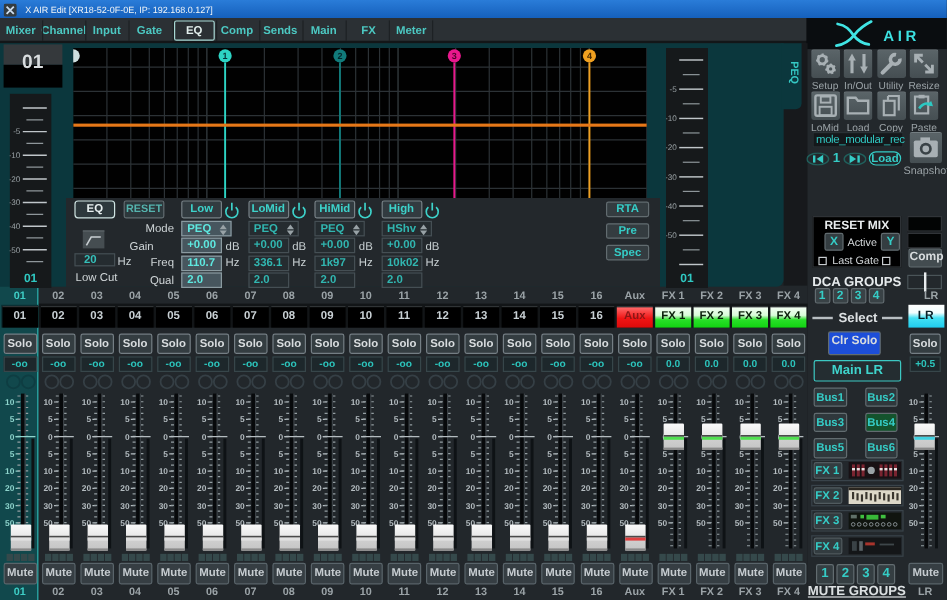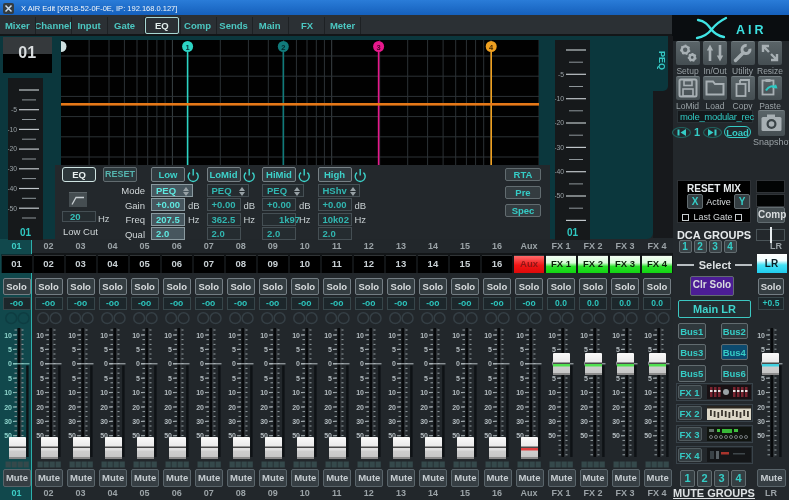--- a/index.html
+++ b/index.html
@@ -150,26 +150,26 @@
     <div class="abs" style="left:756px;top:229px;width:29px;height:12px;background:#23282c;border:1px solid #4a5458;"></div>
     <div class="abs" style="left:769.7px;top:227px;width:2px;height:16px;background:#e8ecee;"></div>
     <div class="abs" style="left:673px;top:229px;width:82px;text-align:center;color:#e6eaec;font-size:11px;font-weight:bold;">DCA GROUPS</div>
     <div class="btn" style="left:678.5px;top:240px;width:13px;height:13px;font-size:10px;line-height:11px;color:#35ccc6;background:#394246;">1</div>
     <div class="btn" style="left:693.5px;top:240px;width:13px;height:13px;font-size:10px;line-height:11px;color:#35ccc6;background:#394246;">2</div>
     <div class="btn" style="left:708.5px;top:240px;width:13px;height:13px;font-size:10px;line-height:11px;color:#35ccc6;background:#394246;">3</div>
     <div class="btn" style="left:723.5px;top:240px;width:13px;height:13px;font-size:10px;line-height:11px;color:#35ccc6;background:#394246;">4</div>
     <div class="abs" style="left:677px;top:264px;width:17px;height:2px;background:#b8bec2;"></div>
     <div class="abs" style="left:735px;top:264px;width:17px;height:2px;background:#b8bec2;"></div>
     <div class="abs" style="left:690px;top:259px;width:50px;text-align:center;color:#dde1e3;font-size:11px;font-weight:bold;">Select</div>
-    <div class="btn" style="left:690px;top:276px;width:44px;height:20px;font-size:10px;line-height:15px;background:#4c1d95;">Clr Solo</div>
+    <div class="btn" style="left:690px;top:276px;width:44px;height:20px;font-size:10px;line-height:15px;background:#1d4ed8;">Clr Solo</div>
     <div class="abs" style="left:678px;top:300px;width:73px;height:18px;border:1.3px solid #3cc8c2;border-radius:2px;background:#242d31;color:#3fd4cc;font-size:11px;font-weight:bold;text-align:center;line-height:16px;">Main LR</div>
     <div class="btn" style="left:678px;top:322.5px;width:27.5px;height:16.5px;font-size:9.5px;line-height:15px;color:#35ccc6;background:#2f383c;">Bus1</div>
     <div class="btn" style="left:720.5px;top:322.5px;width:27.5px;height:16.5px;font-size:9.5px;line-height:15px;color:#35ccc6;background:#2f383c;">Bus2</div>
     <div class="btn" style="left:678px;top:343.8px;width:27.5px;height:16.5px;font-size:9.5px;line-height:15px;color:#35ccc6;background:#2f383c;">Bus3</div>
-    <div class="btn" style="left:720.5px;top:343.8px;width:27.5px;height:16.5px;font-size:9.5px;line-height:15px;color:#35ccc6;background:#0c4a6e;">Bus4</div>
+    <div class="btn" style="left:720.5px;top:343.8px;width:27.5px;height:16.5px;font-size:9.5px;line-height:15px;color:#35ccc6;background:#14532d;">Bus4</div>
     <div class="btn" style="left:678px;top:365.1px;width:27.5px;height:16.5px;font-size:9.5px;line-height:15px;color:#35ccc6;background:#2f383c;">Bus5</div>
     <div class="btn" style="left:720.5px;top:365.1px;width:27.5px;height:16.5px;font-size:9.5px;line-height:15px;color:#35ccc6;background:#2f383c;">Bus6</div>
     <div class="abs" style="left:675.5px;top:383px;width:77px;height:17.5px;border:1px solid #39434a;"></div>
     <div class="btn" style="left:677.5px;top:384.5px;width:24px;height:14px;font-size:9.5px;line-height:13px;color:#35ccc6;background:#333c40;border-color:#515b5f;white-space:nowrap;">FX&nbsp;1</div>
     <svg class="abs" style="left:707px;top:385px" width="44" height="14" viewBox="0 0 44 14">
       <rect width="44" height="14" fill="#181114"></rect>
       <rect x="3" y="2" width="2.5" height="10" fill="#7a2430"></rect>
       <rect x="3" y="5" width="2.5" height="2" fill="#e8e0e0"></rect>
       <rect x="7" y="2" width="2.5" height="10" fill="#7a2430"></rect>
       <rect x="7" y="5" width="2.5" height="2" fill="#e8e0e0"></rect>
@@ -2451,54 +2451,54 @@
       <text x="222.3" y="9.5" font-size="7.5" font-weight="bold" text-anchor="middle" fill="#03282c">2</text>
       <circle cx="317.6" cy="6.5" r="5.5" fill="#e8188c"></circle>
       <text x="317.6" y="9.5" font-size="7.5" font-weight="bold" text-anchor="middle" fill="#4a0228">3</text>
       <circle cx="430.2" cy="6.5" r="5.5" fill="#efa020"></circle>
       <text x="430.2" y="9.5" font-size="7.5" font-weight="bold" text-anchor="middle" fill="#482a02">4</text>
       <circle cx="0" cy="6.5" r="5.5" fill="#cfe0e0"></circle>
     </svg>
     <div class="abs" style="left:62px;top:167px;width:34px;height:15px;border:1.3px solid #cfe4e2;border-radius:3px;background:#2d383c;color:#e8f0f0;font-size:9.5px;font-weight:bold;text-align:center;line-height:13px;">EQ</div>
     <div class="btn" style="left:103px;top:167px;width:34px;height:15px;font-size:9px;line-height:13px;background:#2d383c;color:#55b4ae;">RESET</div>
     <div class="abs" style="left:108px;top:185px;width:37px;text-align:right;color:#d0d6d8;font-size:9.5px;">Mode</div>
-    <div class="abs" style="left:108px;top:199.5px;width:37px;text-align:right;color:#d0d6d8;font-size:9.5px;">Gain</div>
+    <div class="abs" style="left:108px;top:199.5px;width:37px;color:#d0d6d8;font-size:9.5px;">Gain</div>
     <div class="abs" style="left:108px;top:214px;width:37px;text-align:right;color:#d0d6d8;font-size:9.5px;">Freq</div>
     <div class="abs" style="left:108px;top:228.5px;width:37px;text-align:right;color:#d0d6d8;font-size:9.5px;">Qual</div>
     <div class="btn" style="left:151px;top:167px;width:34px;height:15px;font-size:9.5px;line-height:13px;color:#3dd2ca;border-color:#778186;background:#323b40;">Low</div>
     <svg class="abs" style="left:186px;top:168px" width="15" height="15" viewBox="0 0 15 15">
       <path d="M10.4,4.6 A5,5 0 1 1 4.0,4.6" fill="none" stroke="#3dd2ca" stroke-width="1.4"></path>
       <line x1="7.2" y1="1" x2="7.2" y2="7.5" stroke="#3dd2ca" stroke-width="1.4"></line>
     </svg>
     <div class="abs" style="left:151px;top:183.5px;width:42px;height:13px;background:#47565e;border:1px solid #8a9aa0;color:#5ee8e0;font-size:9.5px;font-weight:bold;line-height:11px;padding-left:4px;">PEQ<span style="position:absolute;right:3px;top:2px;width:0;height:0;border-left:3px solid transparent;border-right:3px solid transparent;border-bottom:4px solid #98a2a6;"></span><span style="position:absolute;right:3px;top:7.5px;width:0;height:0;border-left:3px solid transparent;border-right:3px solid transparent;border-top:4px solid #98a2a6;"></span></div>
     <div class="abs" style="left:151px;top:198px;width:34px;height:13px;background:#47565e;border:1px solid #8a9aa0;color:#5ee8e0;font-size:9.5px;font-weight:bold;line-height:11px;padding-left:4px;">+0.00</div>
     <div class="abs" style="left:188px;top:199.5px;color:#c8d0d2;font-size:9.5px;">dB</div>
-    <div class="abs" style="left:151px;top:212.5px;width:34px;height:13px;background:#47565e;border:1px solid #8a9aa0;color:#5ee8e0;font-size:9.5px;font-weight:bold;line-height:11px;padding-left:4px;">207.5</div>
+    <div class="abs" style="left:151px;top:212.5px;width:34px;height:13px;background:#47565e;border:1px solid #8a9aa0;color:#5ee8e0;font-size:9.5px;font-weight:bold;line-height:11px;padding-left:4px;">110.7</div>
     <div class="abs" style="left:188px;top:214px;color:#c8d0d2;font-size:9.5px;">Hz</div>
     <div class="abs" style="left:151px;top:227px;width:34px;height:13px;background:#47565e;border:1px solid #8a9aa0;color:#5ee8e0;font-size:9.5px;font-weight:bold;line-height:11px;padding-left:4px;">2.0</div>
     <div class="btn" style="left:206.5px;top:167px;width:34px;height:15px;font-size:9.5px;line-height:13px;color:#3dd2ca;border-color:#778186;background:#323b40;">LoMid</div>
     <svg class="abs" style="left:241.5px;top:168px" width="15" height="15" viewBox="0 0 15 15">
       <path d="M10.4,4.6 A5,5 0 1 1 4.0,4.6" fill="none" stroke="#3dd2ca" stroke-width="1.4"></path>
       <line x1="7.2" y1="1" x2="7.2" y2="7.5" stroke="#3dd2ca" stroke-width="1.4"></line>
     </svg>
     <div class="abs" style="left:206.5px;top:183.5px;width:42px;height:13px;background:#252c30;border:1px solid #454f54;color:#31b6b0;font-size:9.5px;font-weight:bold;line-height:11px;padding-left:4px;">PEQ<span style="position:absolute;right:3px;top:2px;width:0;height:0;border-left:3px solid transparent;border-right:3px solid transparent;border-bottom:4px solid #98a2a6;"></span><span style="position:absolute;right:3px;top:7.5px;width:0;height:0;border-left:3px solid transparent;border-right:3px solid transparent;border-top:4px solid #98a2a6;"></span></div>
     <div class="abs" style="left:206.5px;top:198px;width:34px;height:13px;background:#252c30;border:1px solid #454f54;color:#31b6b0;font-size:9.5px;font-weight:bold;line-height:11px;padding-left:4px;">+0.00</div>
     <div class="abs" style="left:243.5px;top:199.5px;color:#c8d0d2;font-size:9.5px;">dB</div>
-    <div class="abs" style="left:206.5px;top:212.5px;width:34px;height:13px;background:#252c30;border:1px solid #454f54;color:#31b6b0;font-size:9.5px;font-weight:bold;line-height:11px;padding-left:4px;">362.5</div>
+    <div class="abs" style="left:206.5px;top:212.5px;width:34px;height:13px;background:#252c30;border:1px solid #454f54;color:#31b6b0;font-size:9.5px;font-weight:bold;line-height:11px;padding-left:4px;">336.1</div>
     <div class="abs" style="left:243.5px;top:214px;color:#c8d0d2;font-size:9.5px;">Hz</div>
     <div class="abs" style="left:206.5px;top:227px;width:34px;height:13px;background:#252c30;border:1px solid #454f54;color:#31b6b0;font-size:9.5px;font-weight:bold;line-height:11px;padding-left:4px;">2.0</div>
     <div class="btn" style="left:262px;top:167px;width:34px;height:15px;font-size:9.5px;line-height:13px;color:#3dd2ca;border-color:#778186;background:#323b40;">HiMid</div>
     <svg class="abs" style="left:297px;top:168px" width="15" height="15" viewBox="0 0 15 15">
       <path d="M10.4,4.6 A5,5 0 1 1 4.0,4.6" fill="none" stroke="#3dd2ca" stroke-width="1.4"></path>
       <line x1="7.2" y1="1" x2="7.2" y2="7.5" stroke="#3dd2ca" stroke-width="1.4"></line>
     </svg>
     <div class="abs" style="left:262px;top:183.5px;width:42px;height:13px;background:#252c30;border:1px solid #454f54;color:#31b6b0;font-size:9.5px;font-weight:bold;line-height:11px;padding-left:4px;">PEQ<span style="position:absolute;right:3px;top:2px;width:0;height:0;border-left:3px solid transparent;border-right:3px solid transparent;border-bottom:4px solid #98a2a6;"></span><span style="position:absolute;right:3px;top:7.5px;width:0;height:0;border-left:3px solid transparent;border-right:3px solid transparent;border-top:4px solid #98a2a6;"></span></div>
     <div class="abs" style="left:262px;top:198px;width:34px;height:13px;background:#252c30;border:1px solid #454f54;color:#31b6b0;font-size:9.5px;font-weight:bold;line-height:11px;padding-left:4px;">+0.00</div>
     <div class="abs" style="left:299px;top:199.5px;color:#c8d0d2;font-size:9.5px;">dB</div>
-    <div class="abs" style="left:262px;top:212.5px;width:34px;height:13px;background:#252c30;border:1px solid #454f54;color:#31b6b0;font-size:9.5px;font-weight:bold;line-height:11px;padding-left:16px;">1k97</div>
+    <div class="abs" style="left:262px;top:212.5px;width:34px;height:13px;background:#252c30;border:1px solid #454f54;color:#31b6b0;font-size:9.5px;font-weight:bold;line-height:11px;padding-left:4px;">1k97</div>
     <div class="abs" style="left:299px;top:214px;color:#c8d0d2;font-size:9.5px;">Hz</div>
     <div class="abs" style="left:262px;top:227px;width:34px;height:13px;background:#252c30;border:1px solid #454f54;color:#31b6b0;font-size:9.5px;font-weight:bold;line-height:11px;padding-left:4px;">2.0</div>
     <div class="btn" style="left:317.5px;top:167px;width:34px;height:15px;font-size:9.5px;line-height:13px;color:#3dd2ca;border-color:#778186;background:#323b40;">High</div>
     <svg class="abs" style="left:352.5px;top:168px" width="15" height="15" viewBox="0 0 15 15">
       <path d="M10.4,4.6 A5,5 0 1 1 4.0,4.6" fill="none" stroke="#3dd2ca" stroke-width="1.4"></path>
       <line x1="7.2" y1="1" x2="7.2" y2="7.5" stroke="#3dd2ca" stroke-width="1.4"></line>
     </svg>
     <div class="abs" style="left:317.5px;top:183.5px;width:42px;height:13px;background:#252c30;border:1px solid #454f54;color:#31b6b0;font-size:9.5px;font-weight:bold;line-height:11px;padding-left:4px;">HShv<span style="position:absolute;right:3px;top:2px;width:0;height:0;border-left:3px solid transparent;border-right:3px solid transparent;border-bottom:4px solid #98a2a6;"></span><span style="position:absolute;right:3px;top:7.5px;width:0;height:0;border-left:3px solid transparent;border-right:3px solid transparent;border-top:4px solid #98a2a6;"></span></div>
     <div class="abs" style="left:317.5px;top:198px;width:34px;height:13px;background:#252c30;border:1px solid #454f54;color:#31b6b0;font-size:9.5px;font-weight:bold;line-height:11px;padding-left:4px;">+0.00</div>
     <div class="abs" style="left:354.5px;top:199.5px;color:#c8d0d2;font-size:9.5px;">dB</div>

